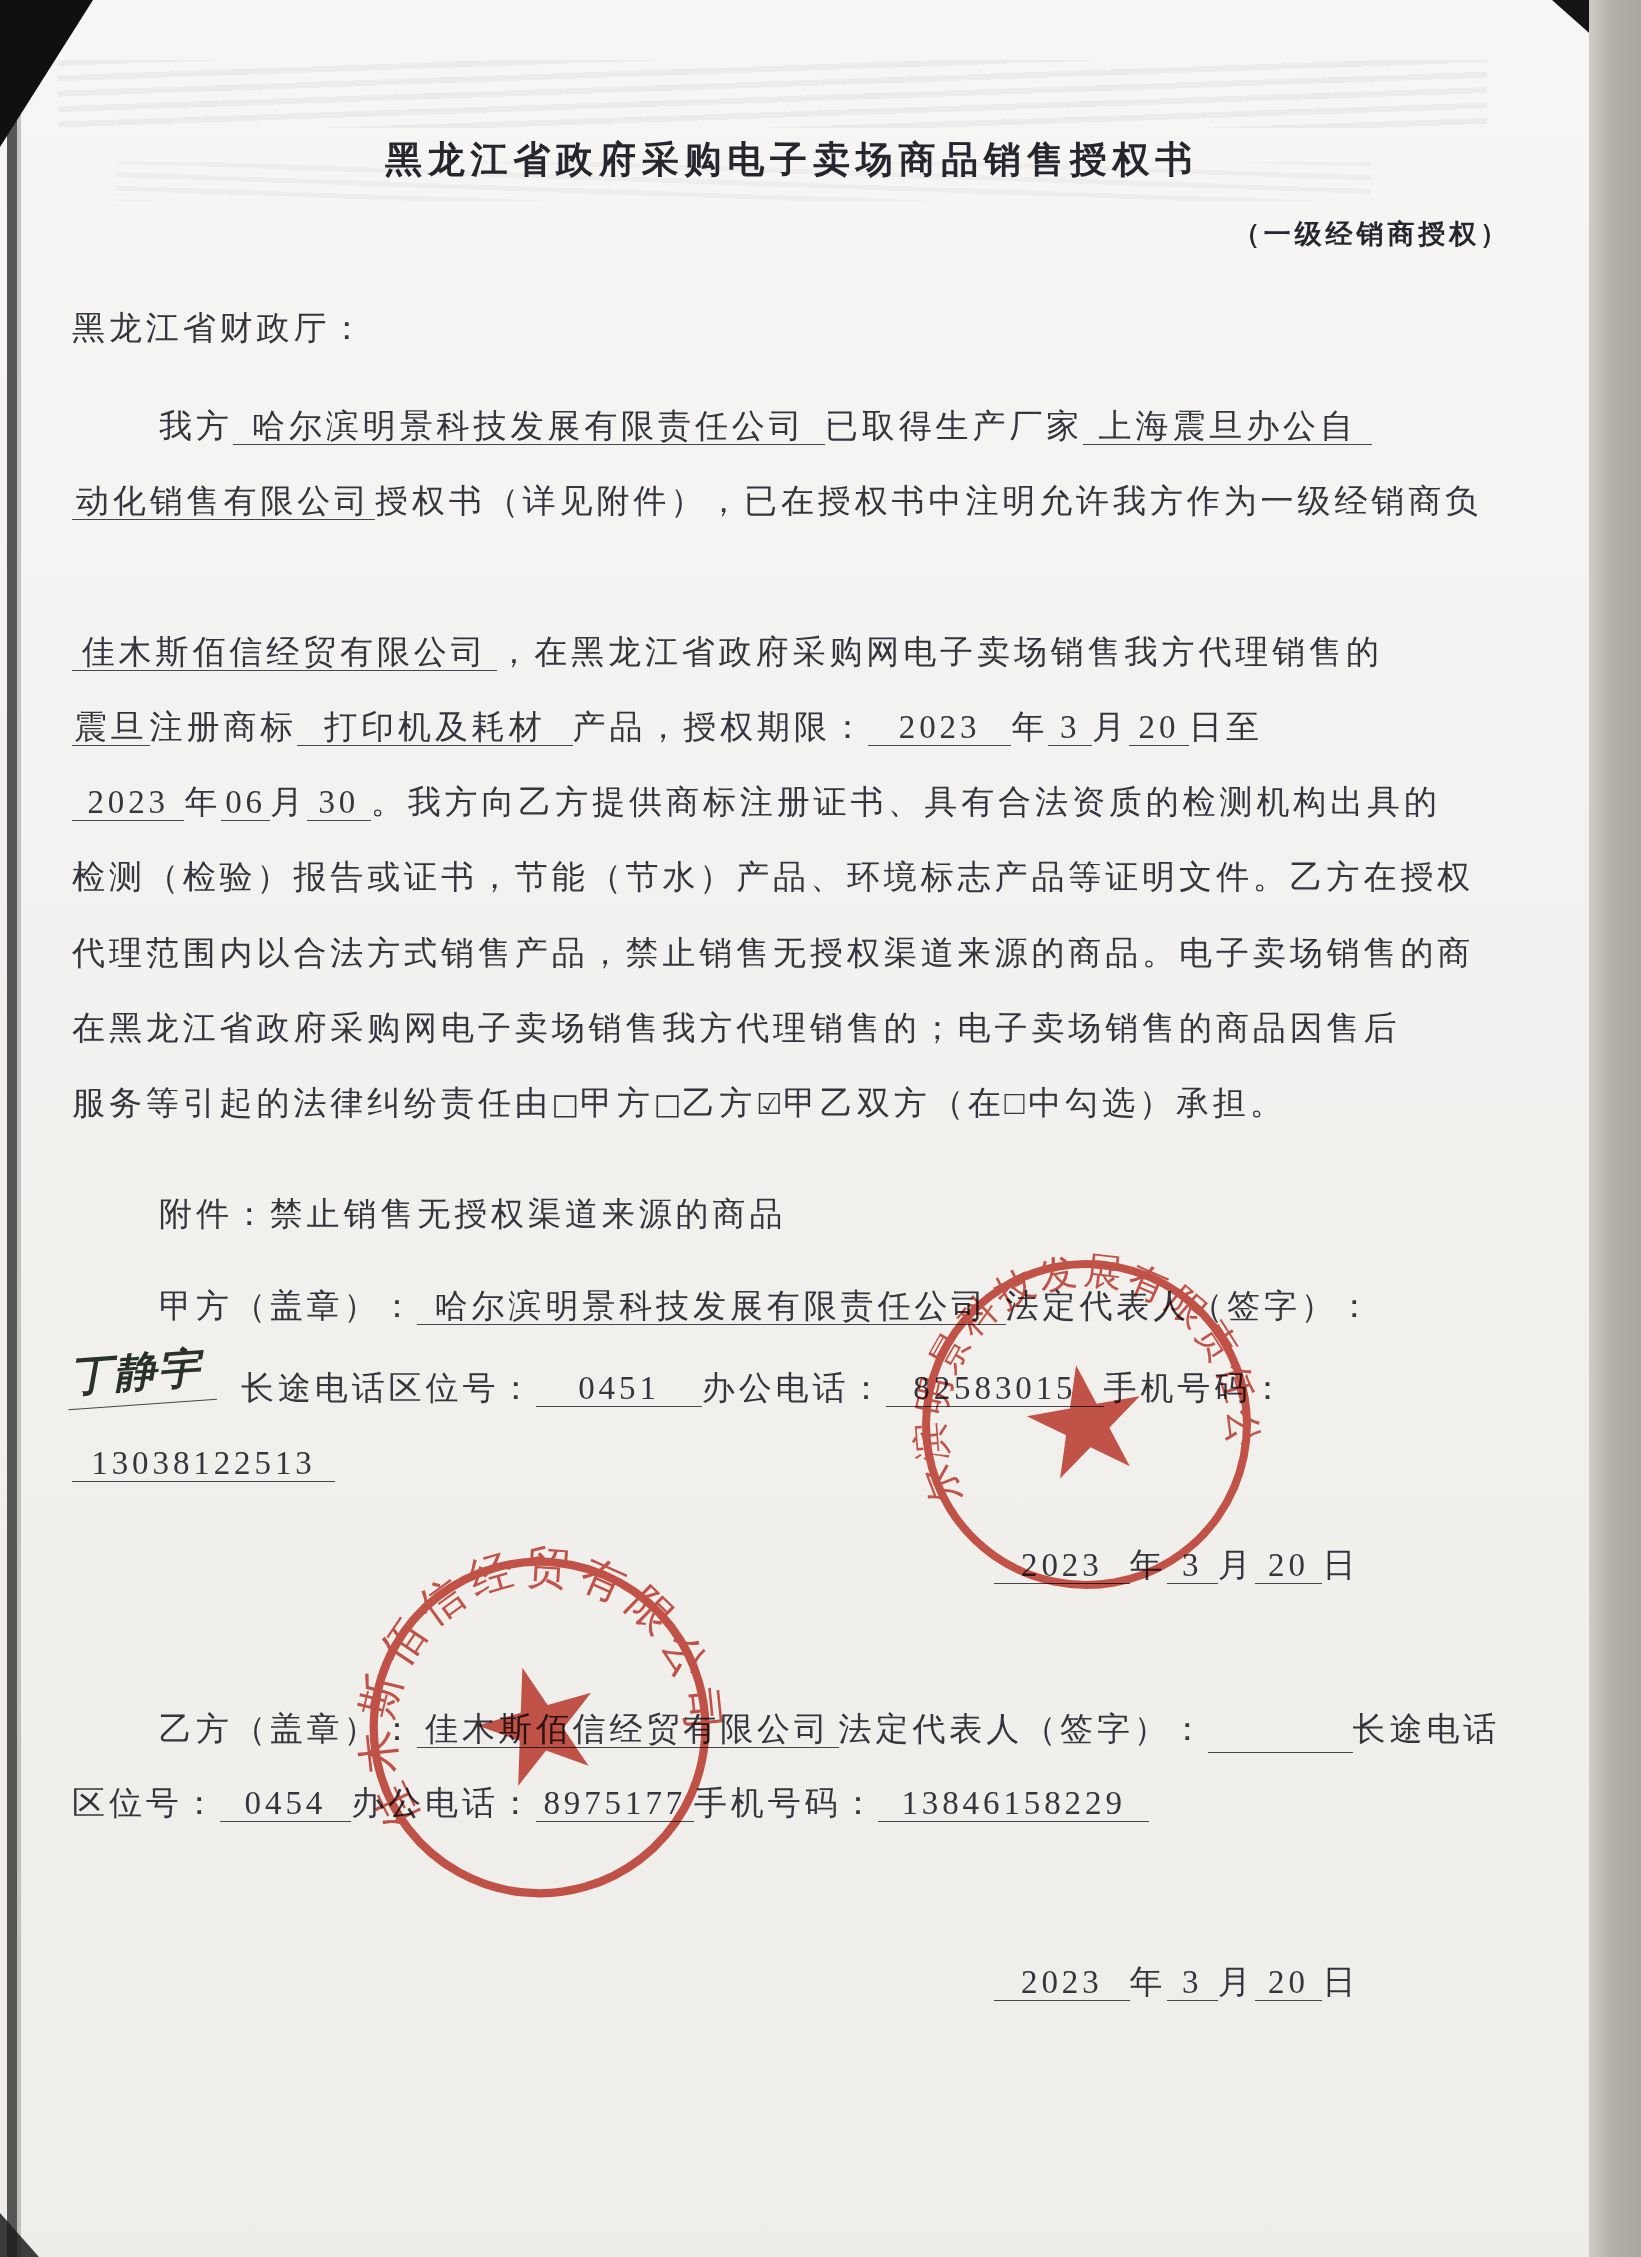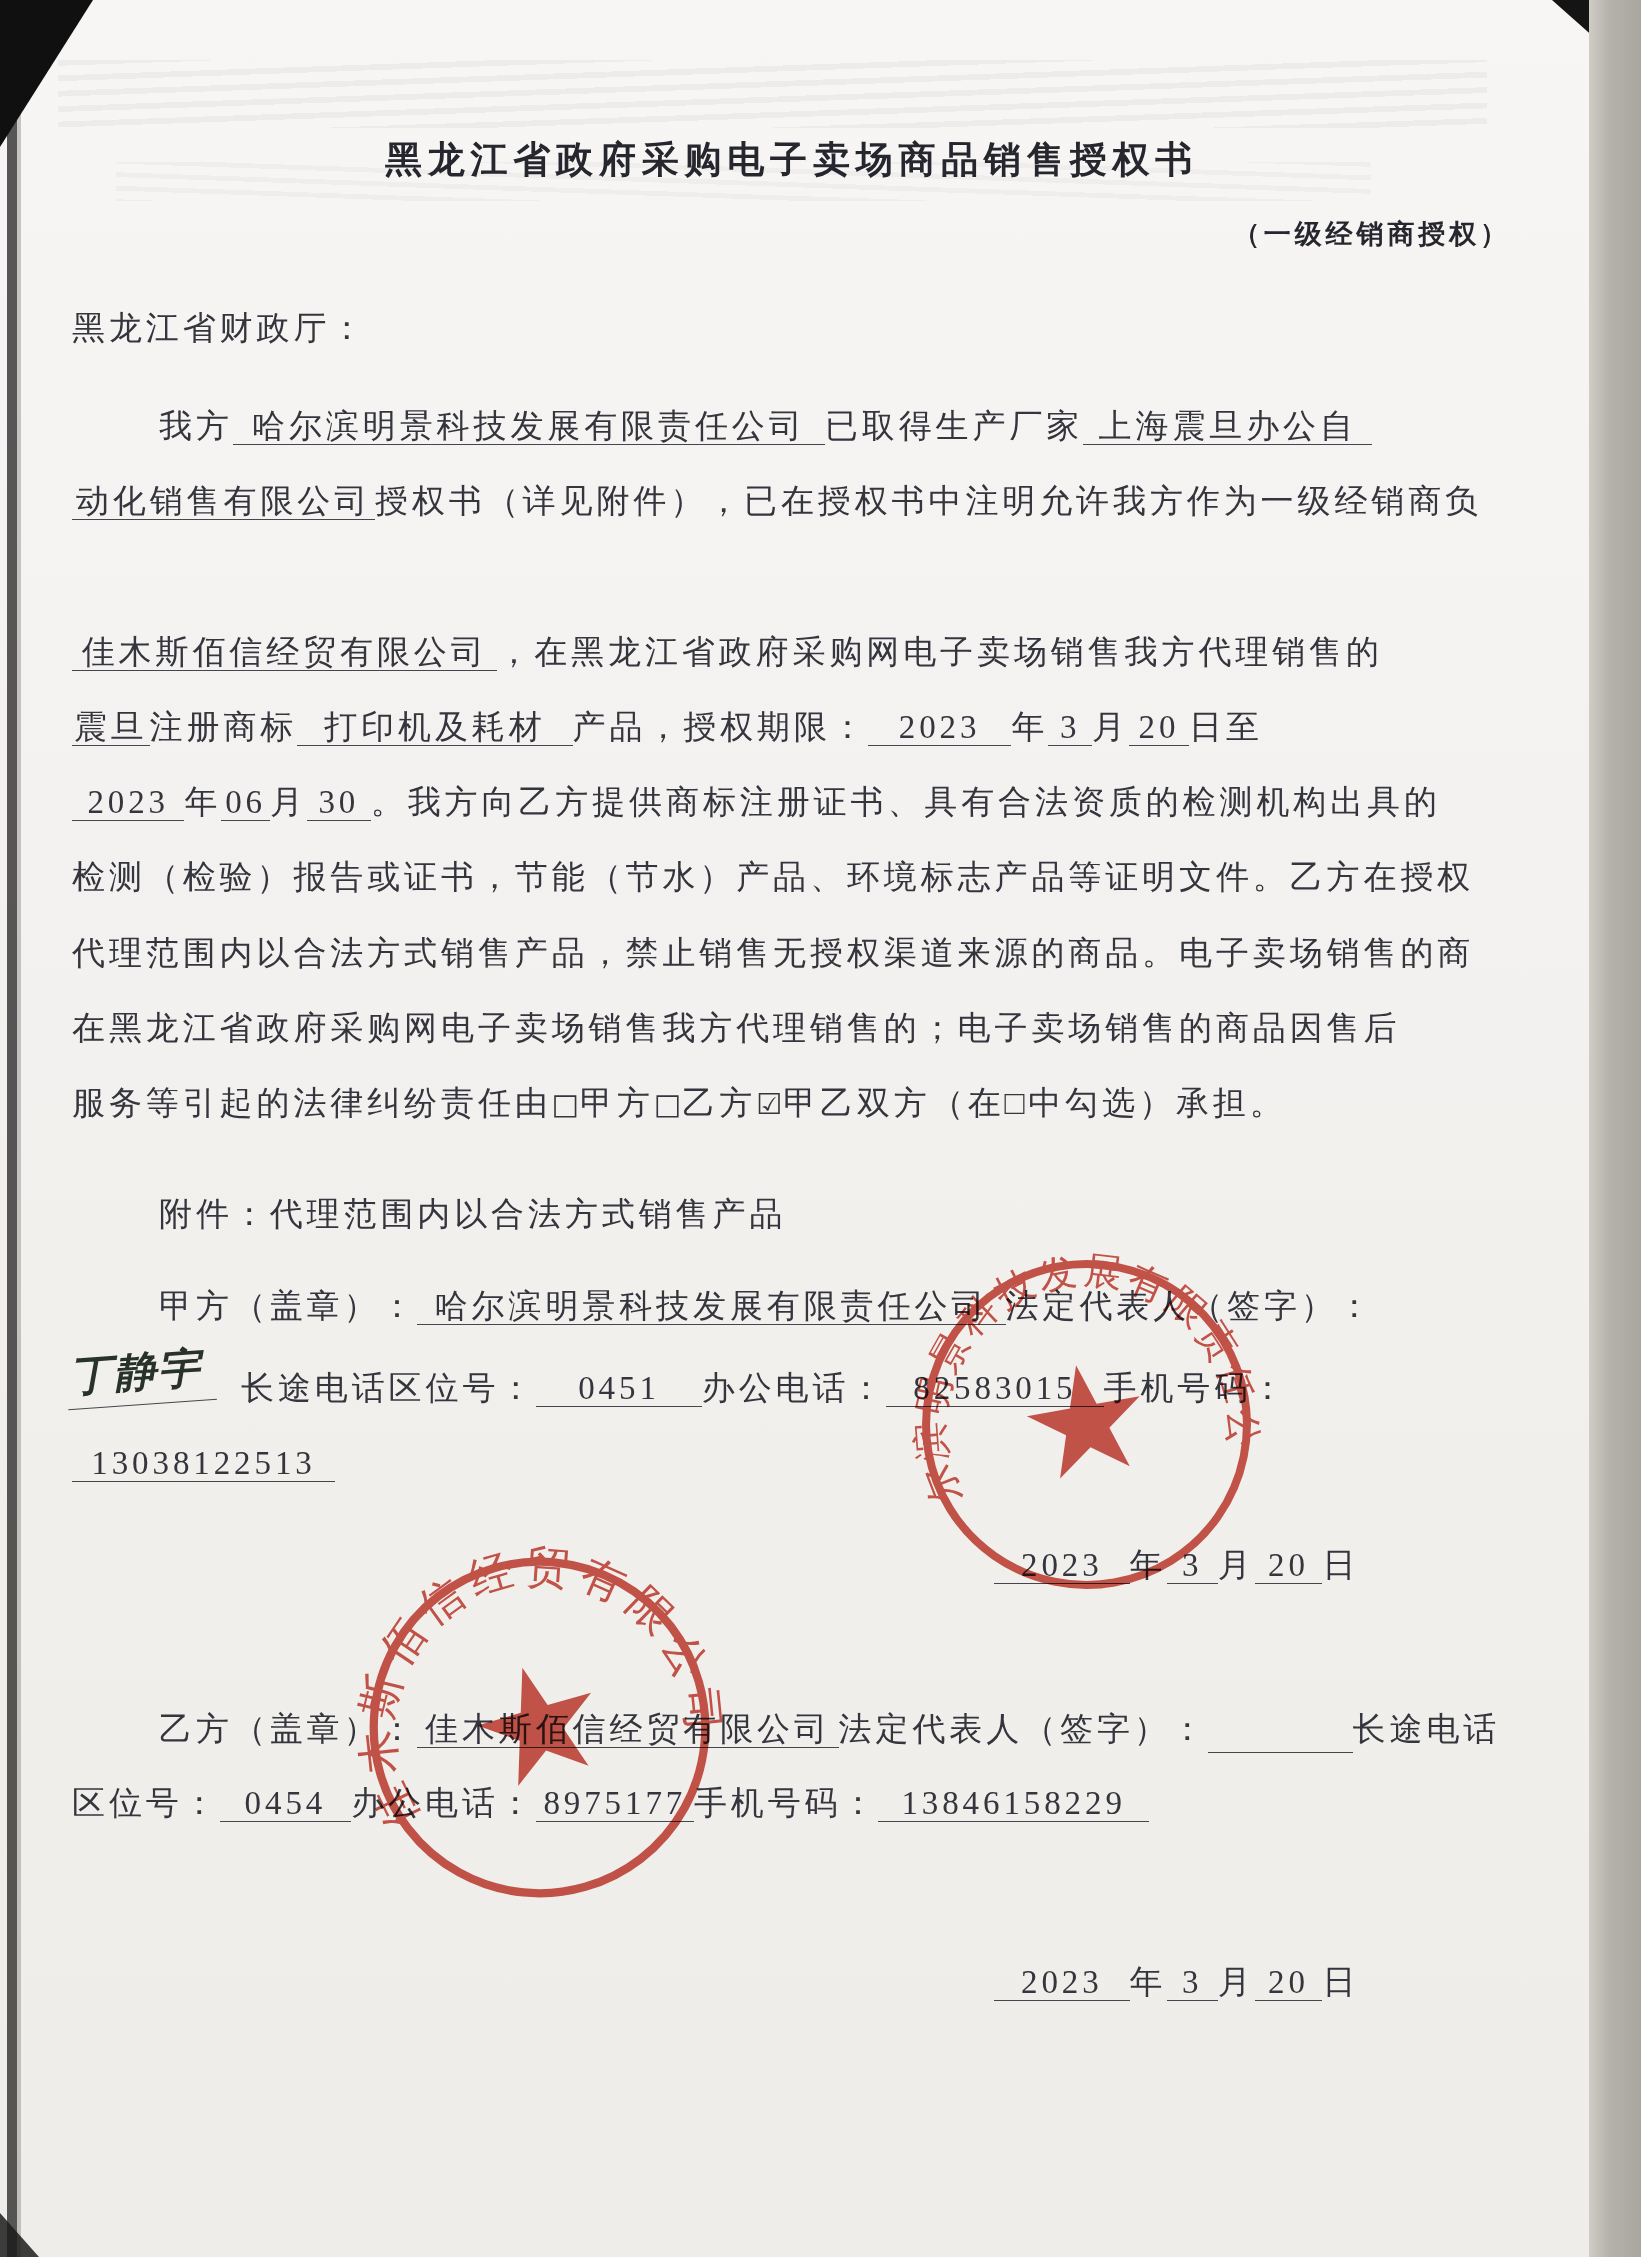--- a/index.html
+++ b/index.html
@@ -64,21 +64,21 @@
   <div class="line indent" style="top:404px"><span>我方</span><span class="blank" style="padding: 0px 19.3px;">哈尔滨明景科技发展有限责任公司</span><span>已取得生产厂家</span><span class="blank" style="padding: 0px 15.4px;">上海震旦办公自</span></div>
   <div class="line" style="top:479px"><span class="blank" style="padding: 0px 3.9px;">动化销售有限公司</span><span>授权书（详见附件），已在授权书中注明允许我方作为一级经销商负</span></div>
   <div class="line" style="top:630px"><span class="blank" style="padding: 0px 9.7px;">佳木斯佰信经贸有限公司</span><span>，在黑龙江省政府采购网电子卖场销售我方代理销售的</span></div>
   <div class="line" style="top:705px"><span class="blank" style="padding: 0px 1.9px;">震旦</span><span>注册商标</span><span class="blank" style="padding: 0px 27px;">打印机及耗材</span><span>产品，授权期限：</span><span class="blank" style="padding: 0px 31px;">2023</span><span>年</span><span class="blank" style="padding: 0px 11.6px;">3</span><span>月</span><span class="blank" style="padding: 0px 9.7px;">20</span><span>日至</span></div>
   <div class="line" style="top:780px"><span class="blank" style="padding: 0px 15.4px;">2023</span><span>年</span><span class="blank" style="padding: 0px 3.9px;">06</span><span>月</span><span class="blank" style="padding: 0px 11.6px; text-align: center;">30</span><span>。我方向乙方提供商标注册证书、具有合法资质的检测机构出具的</span></div>
   <div class="line" style="top:855px"><span>检测（检验）报告或证书，节能（节水）产品、环境标志产品等证明文件。乙方在授权</span></div>
   <div class="line" style="top:931px"><span>代理范围内以合法方式销售产品，禁止销售无授权渠道来源的商品。电子卖场销售的商</span></div>
   <div class="line" style="top:1006px"><span>在黑龙江省政府采购网电子卖场销售我方代理销售的；电子卖场销售的商品因售后</span></div>
   <div class="line" style="top:1081px"><span>服务等引起的法律纠纷责任由</span><span class="cb">□</span><span>甲方</span><span class="cb">□</span><span>乙方</span><span class="cb">☑</span><span>甲乙双方（在□中勾选）承担。</span></div>
 
-  <div class="line indent" style="top:1192px"><span>附件：代理范围内以合法方式销售产品</span></div>
+  <div class="line indent" style="top:1192px"><span>附件：禁止销售无授权渠道来源的商品</span></div>
 
   <div class="line indent" style="top:1284px"><span>甲方（盖章）：</span><span class="blank" style="padding: 0px 17.4px;">哈尔滨明景科技发展有限责任公司</span><span>法定代表人（签字）：</span></div>
   <div class="signature">丁静宇</div>
   <div class="line" style="top:1366px;left:241px;width:1284px"><span>长途电话区位号：</span><span class="blank" style="padding: 0px 42px;">0451</span><span>办公电话：</span><span class="blank" style="padding: 0px 27px;">82583015</span><span>手机号码：</span></div>
   <div class="line" style="top:1441px"><span class="blank" style="padding: 0px 19.3px;">13038122513</span></div>
   <div class="line" style="top:1543px;left:994px;width:541px"><span class="blank" style="padding: 0px 27px;">2023</span><span>年</span><span class="blank" style="padding: 0px 15.4px;">3</span><span>月</span><span class="blank" style="padding: 0px 13.5px;">20</span><span>日</span></div>
 
   <div class="line indent" style="top:1707px"><span>乙方（盖章）：</span><span class="blank" style="padding: 0px 7.7px;">佳木斯佰信经贸有限公司</span><span>法定代表人（签字）：</span><span class="blank" style="display: inline-block; min-width: 145px;">&nbsp;</span><span>长途电话</span></div>
   <div class="line" style="top:1781px"><span>区位号：</span><span class="blank" style="padding: 0px 25px;">0454</span><span>办公电话：</span><span class="blank" style="padding: 0px 7.7px;">8975177</span><span>手机号码：</span><span class="blank" style="padding: 0px 23px;">13846158229</span></div>
   <div class="line" style="top:1960px;left:994px;width:541px"><span class="blank" style="padding: 0px 27px;">2023</span><span>年</span><span class="blank" style="padding: 0px 15.4px;">3</span><span>月</span><span class="blank" style="padding: 0px 13.5px;">20</span><span>日</span></div>

